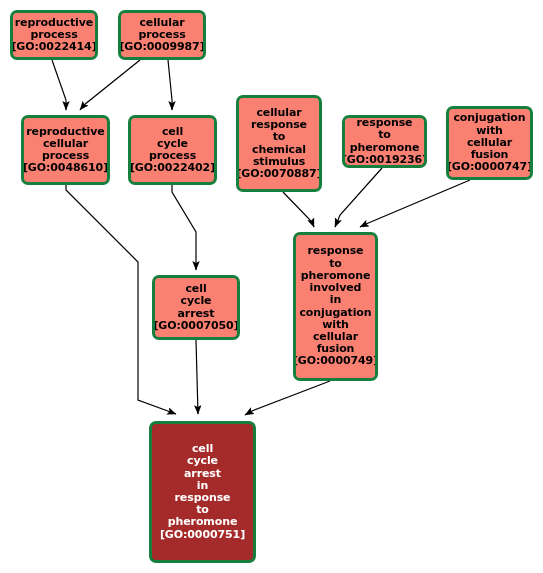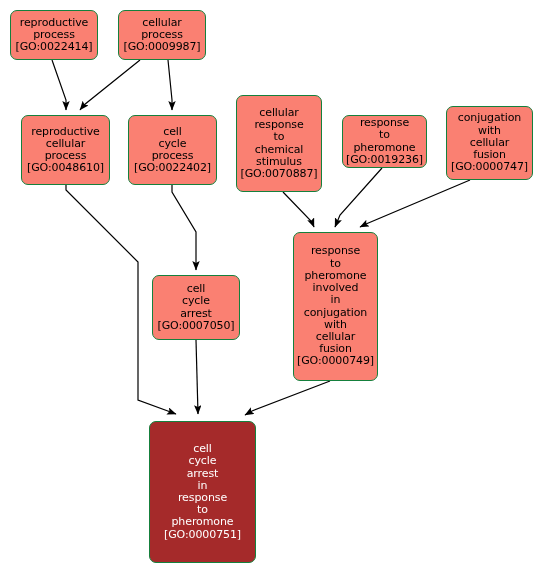--- a/index.html
+++ b/index.html
@@ -22,32 +22,33 @@
     position: absolute;
     left: 0;
     top: 0;
     width: 543px;
     height: 573px;
     pointer-events: none;
   }
   .go-node {
     position: absolute;
     box-sizing: border-box;
-    border: 1px solid #15803d;
+    border: 3px solid #15803d;
     border-radius: 7px;
     display: flex;
     flex-direction: column;
     align-items: center;
     justify-content: center;
     text-align: center;
     font-size: 11px;
     line-height: 12.2px;
     letter-spacing: -0.1px;
     overflow: hidden;
     z-index: 2;
+    font-weight: bold;
   }
   .go-node .node-text {
     display: block;
     white-space: pre-line;
     padding: 0 2px;
   }
   .node-fill-normal {
     background: #fa8072;
     color: #000000;
   }

